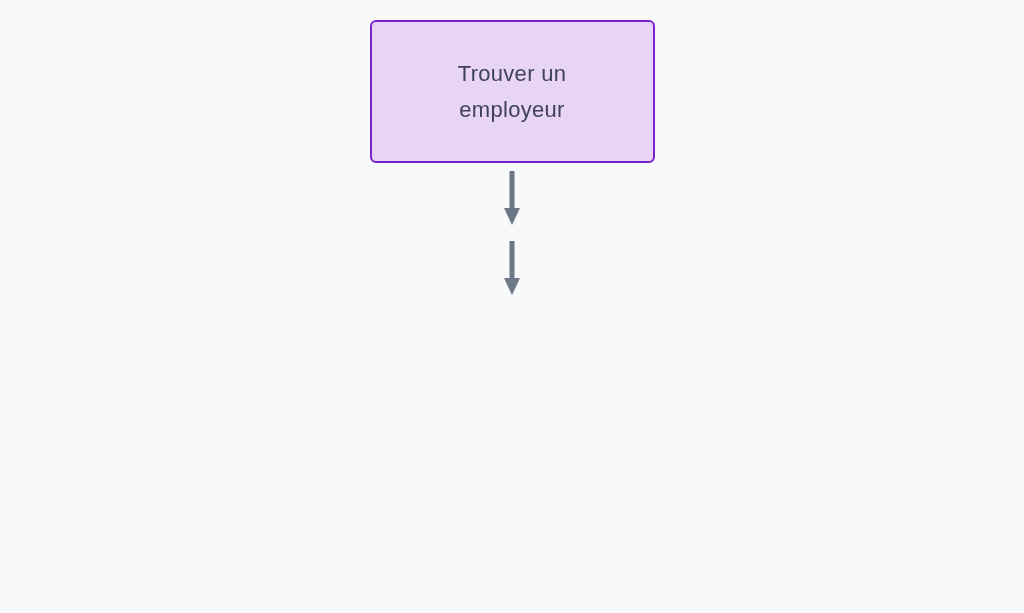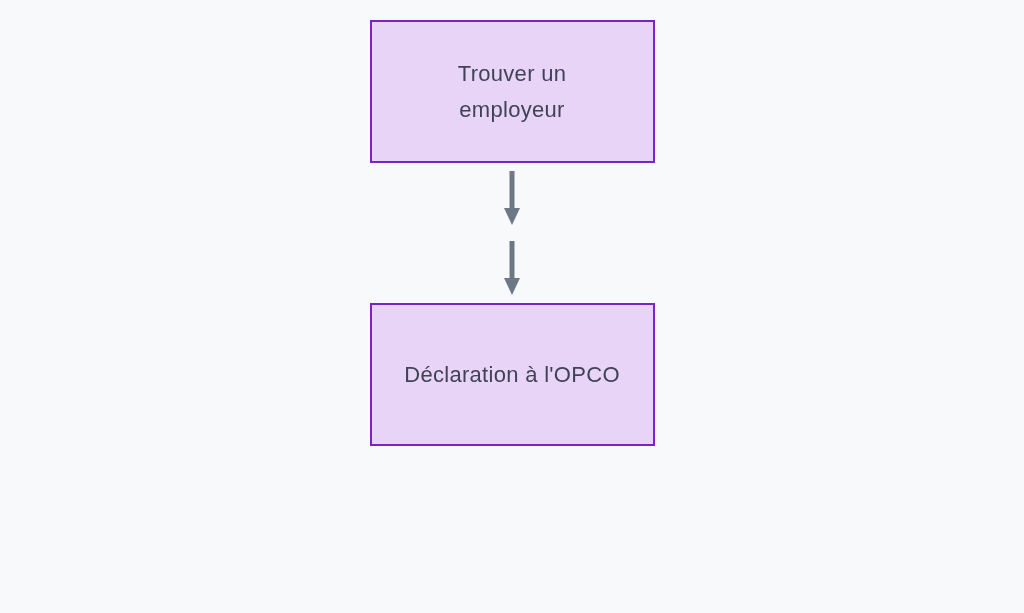--- a/index.html
+++ b/index.html
@@ -24,21 +24,21 @@
     flex-direction: column;
     align-items: center;
     padding-top: 20px;
   }
   .flow-node {
     width: 285px;
     height: 143px;
     flex: 0 0 143px;
     background: var(--node-fill);
     border: 2px solid var(--node-border);
-    border-radius: 0;
+    border-radius: 6px;
     display: flex;
     align-items: center;
     justify-content: center;
     text-align: center;
   }
   .node-label {
     font-size: 22px;
     line-height: 36px;
     letter-spacing: 0.3px;
     color: var(--node-text);
@@ -76,17 +76,14 @@
   </div>
 
 
   <div class="edge-arrow">
     <svg width="22" height="56" viewBox="0 0 22 56">
       <line class="arrow-stem" x1="11" y1="1" x2="11" y2="40"></line>
       <polygon class="arrow-head" points="3,38 19,38 11,55"></polygon>
     </svg>
   </div>
 
-  <div class="flow-node">
-    <span class="node-label">Déclaration à l'OPCO</span>
-  </div>
 
 </div>
 
 </body></html>

